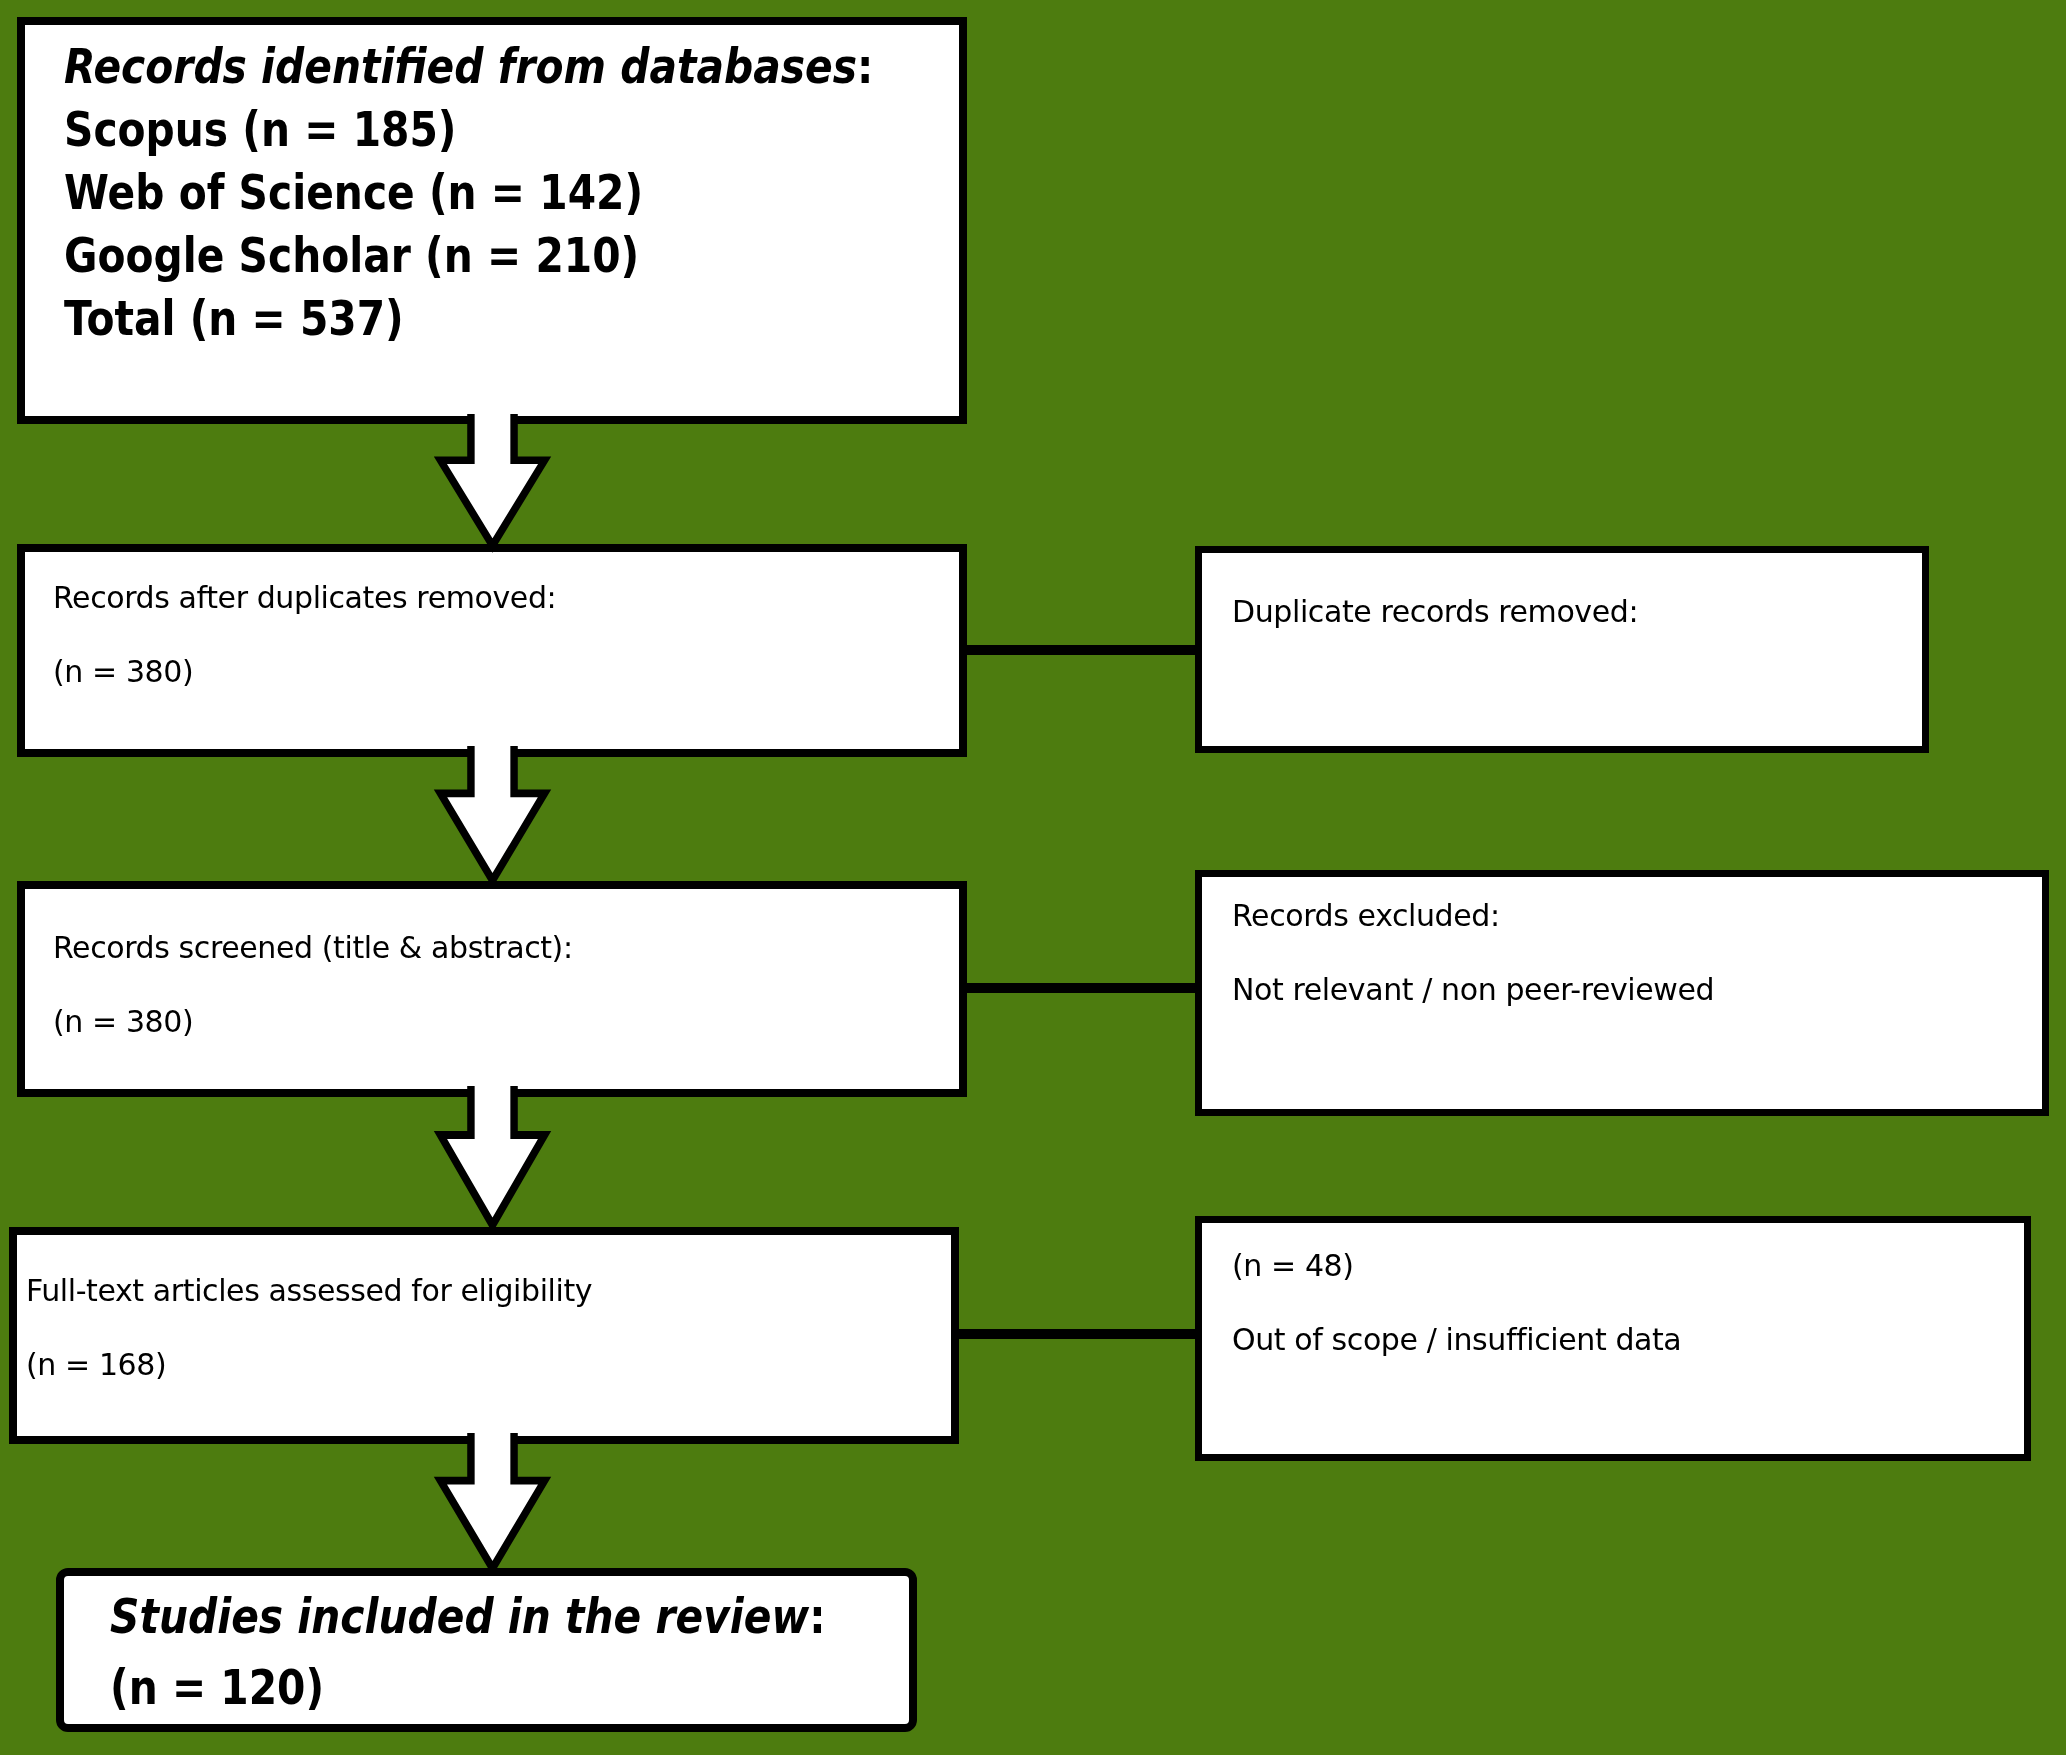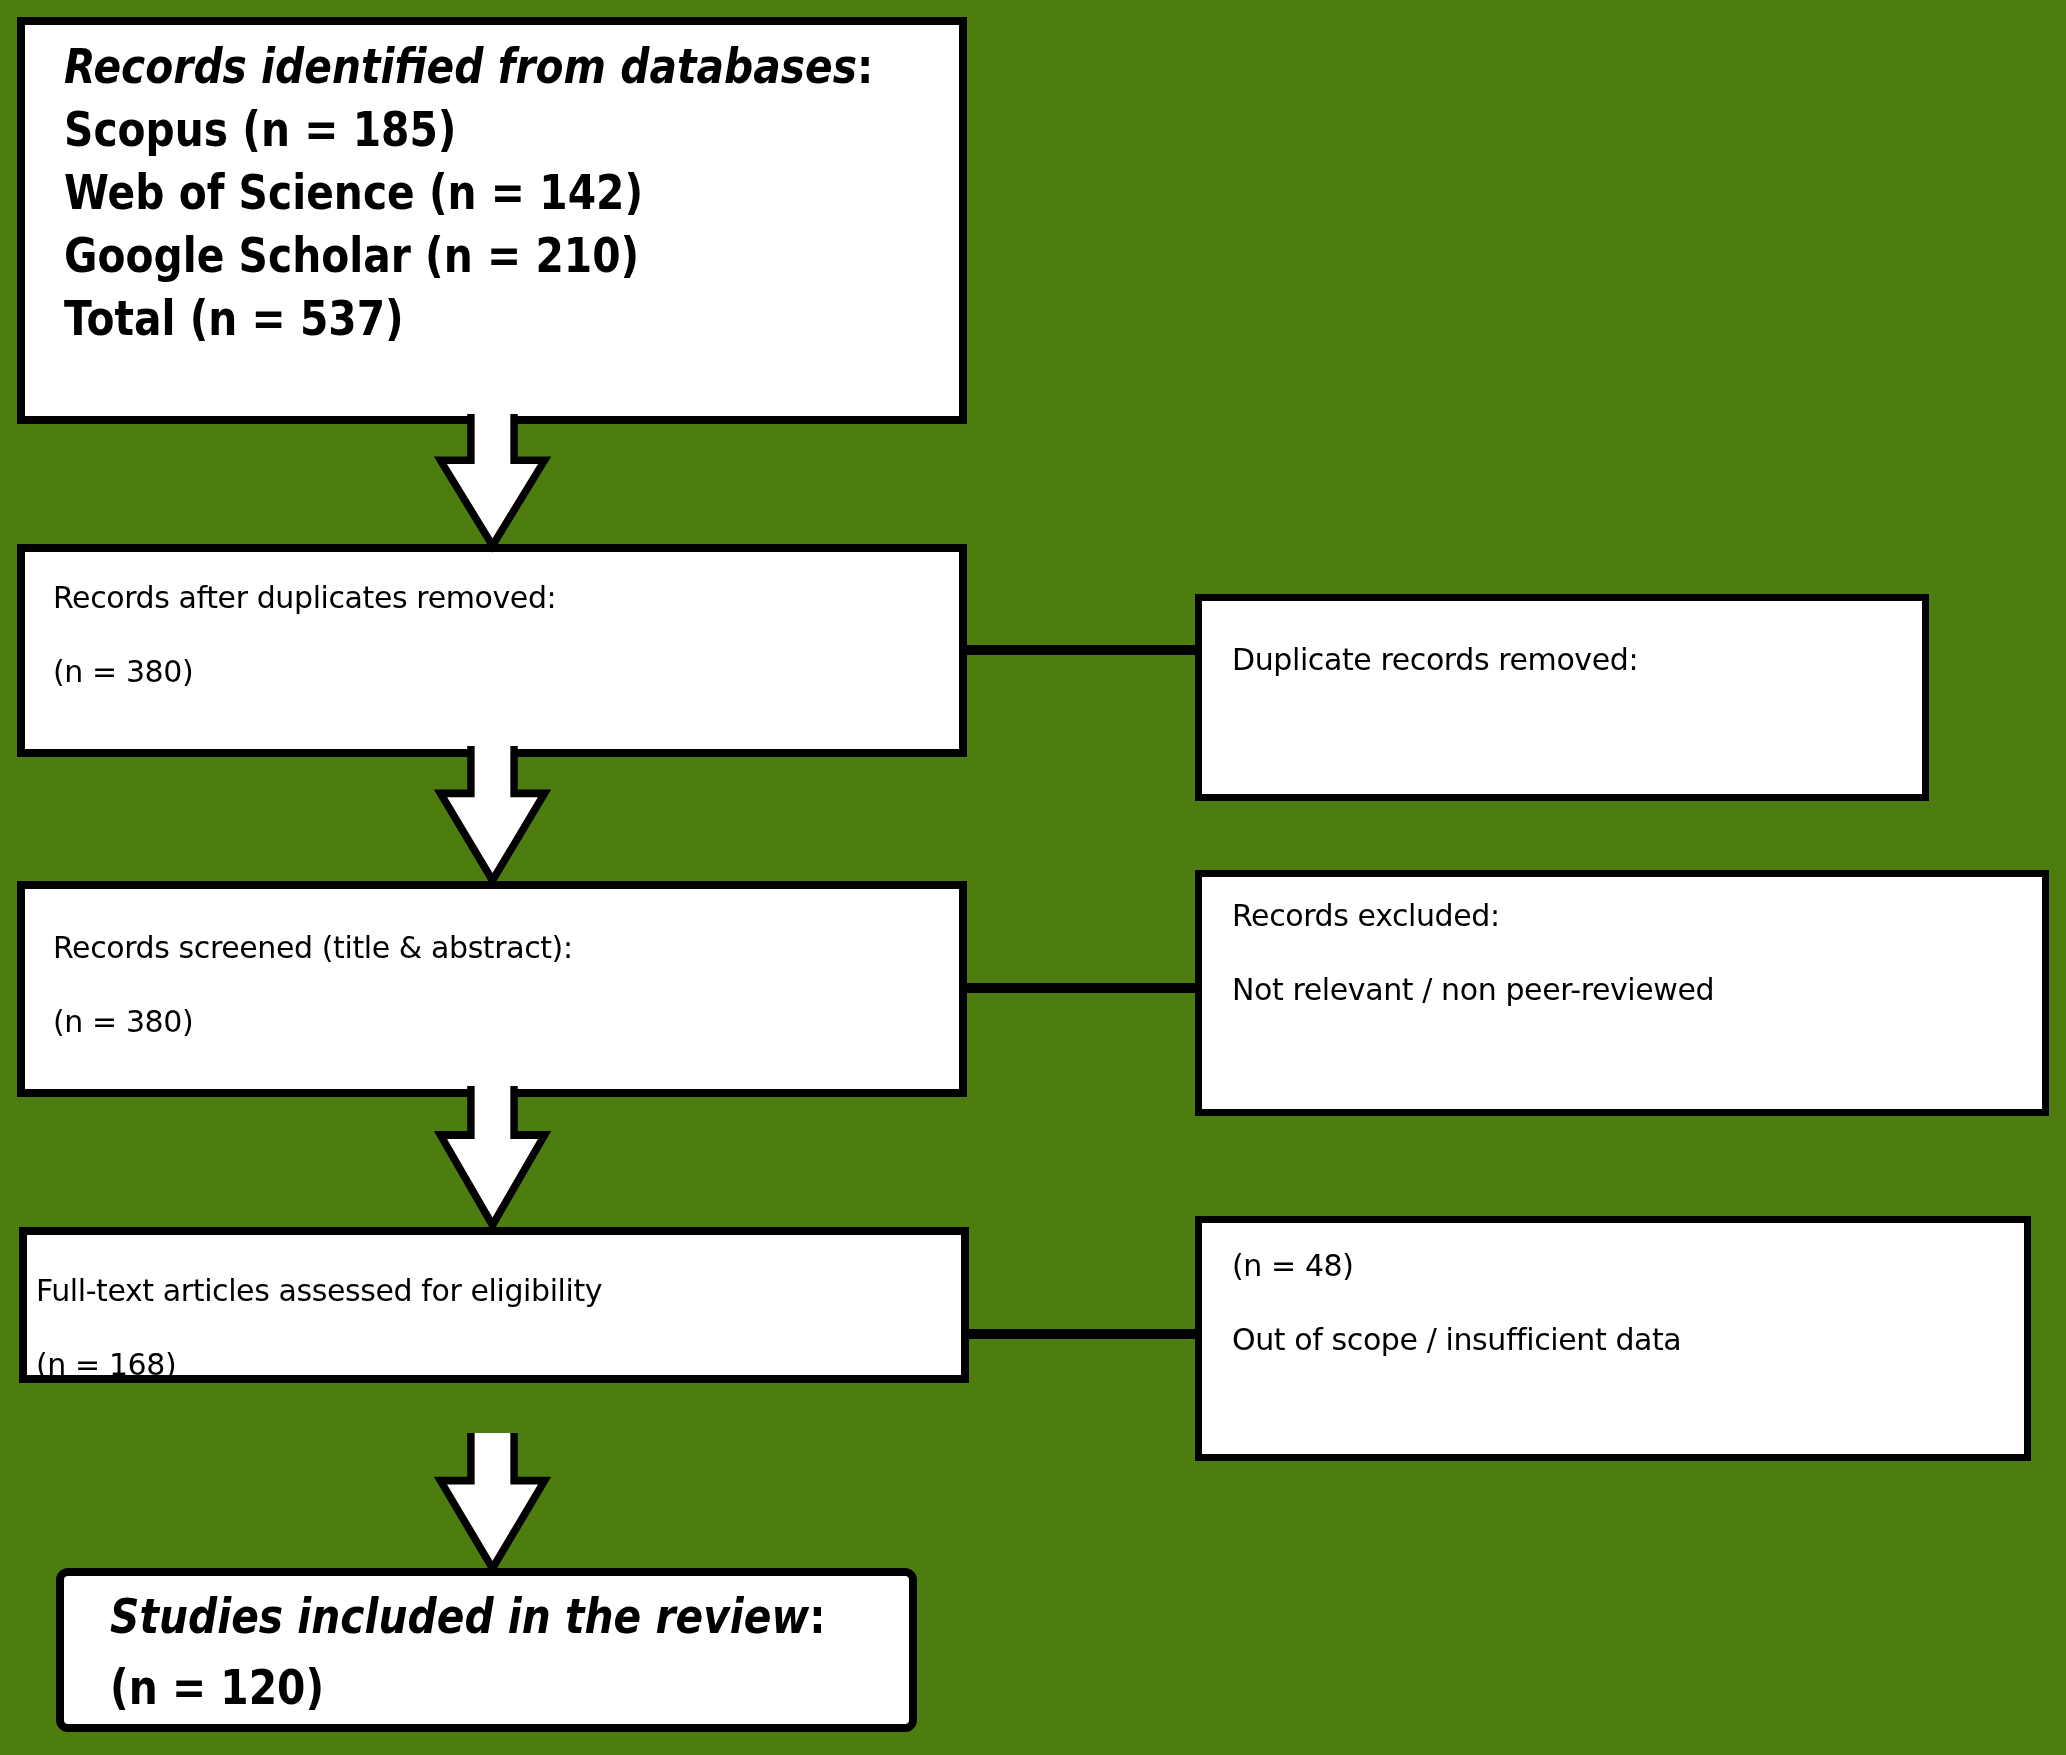--- a/index.html
+++ b/index.html
@@ -61,23 +61,23 @@
   .connector {
     position: absolute;
     height: 9.7px;
     background: #000000;
     z-index: 1;
   }
   
   #box-identification { left: 17px; top: 17px;  width: 950px; height: 407px; padding: 10.4px 0 0 39px; }
   #box-dedup          { left: 17px; top: 544px; width: 950px; height: 213px; padding: 9px 0 0 28px; }
   #box-screened       { left: 17px; top: 881px; width: 950px; height: 216px; padding: 22.3px 0 0 28px; }
-  #box-fulltext       { left: 19px; top: 1227px; width: 950px; height: 156px; padding: 19.4px 0 0 9px; }
+  #box-fulltext       { left: 9px; top: 1227px; width: 950px; height: 217px; padding: 19.4px 0 0 9px; }
   #box-included       { left: 56px; top: 1568px; width: 861px; height: 164px; padding: 4.5px 0 0 46px; }
-  #box-dedup-side     { left: 1195px; top: 546px;  width: 734px;  height: 207px; padding: 22.3px 0 0 30px; margin-top: 48px; }
+  #box-dedup-side     { left: 1195px; top: 546px;  width: 734px;  height: 207px; padding: 22.3px 0 0 30px; }
   #box-screened-side  { left: 1195px; top: 870px; width: 854px; height: 246px; padding: 1.5px 0 0 30px; }
   #box-fulltext-side  { left: 1195px; top: 1216px; width: 836px; height: 245px; padding: 6px 0 0 30px; }
   #arrow-1 { top: 414px;  height: 139px; }
   #arrow-2 { top: 746px; height: 142px; }
   #arrow-3 { top: 1086px; height: 147px; }
   #arrow-4 { top: 1433px; height: 143px; }
   #connector-1 { left: 959px; top: 645px;  width: 240px; }
   #connector-2 { left: 959px; top: 983px; width: 240px; }
   #connector-3 { left: 959px; top: 1329px; width: 240px; }
 </style>

